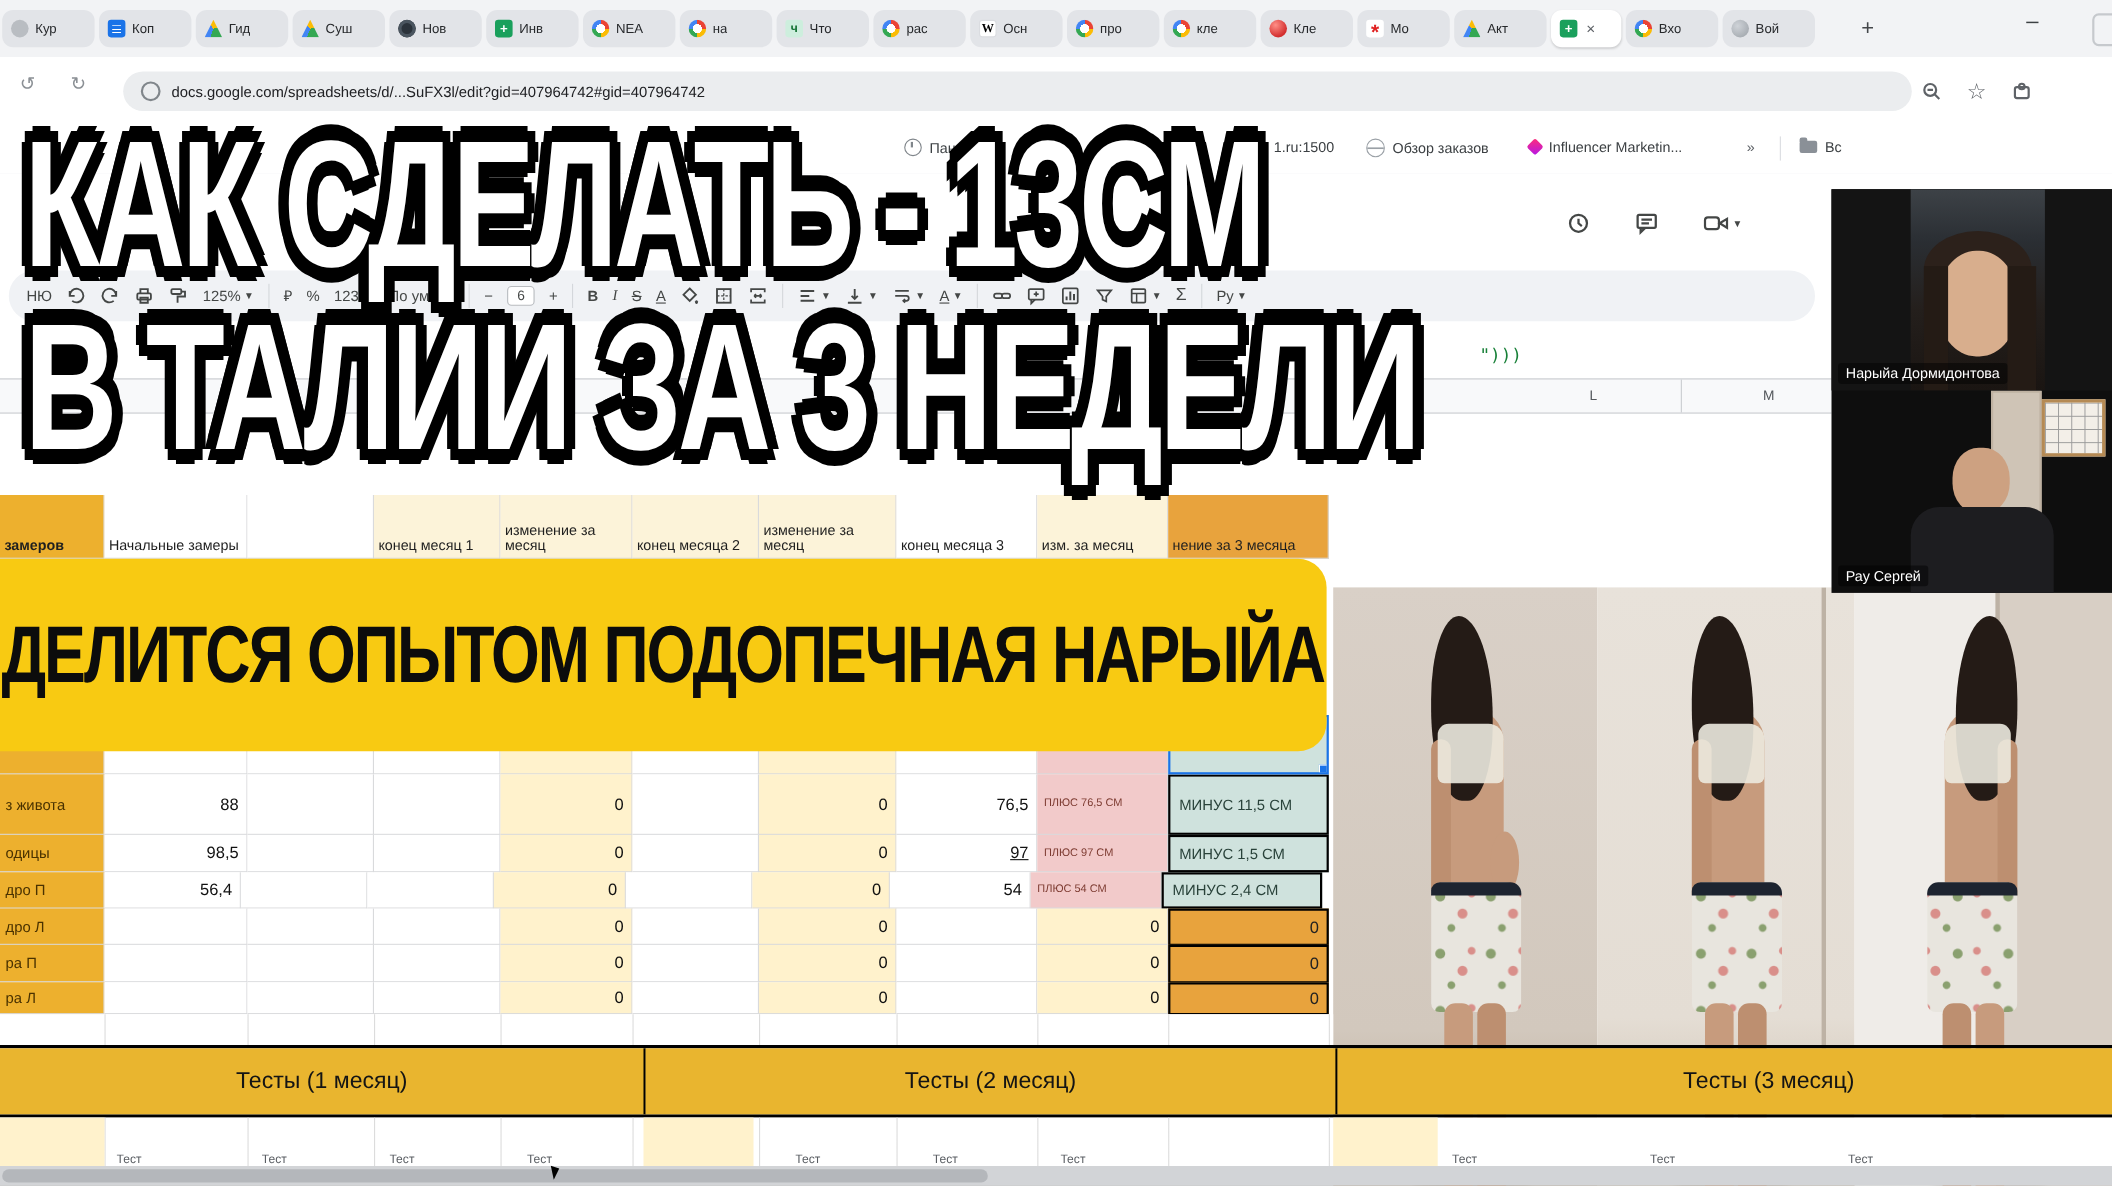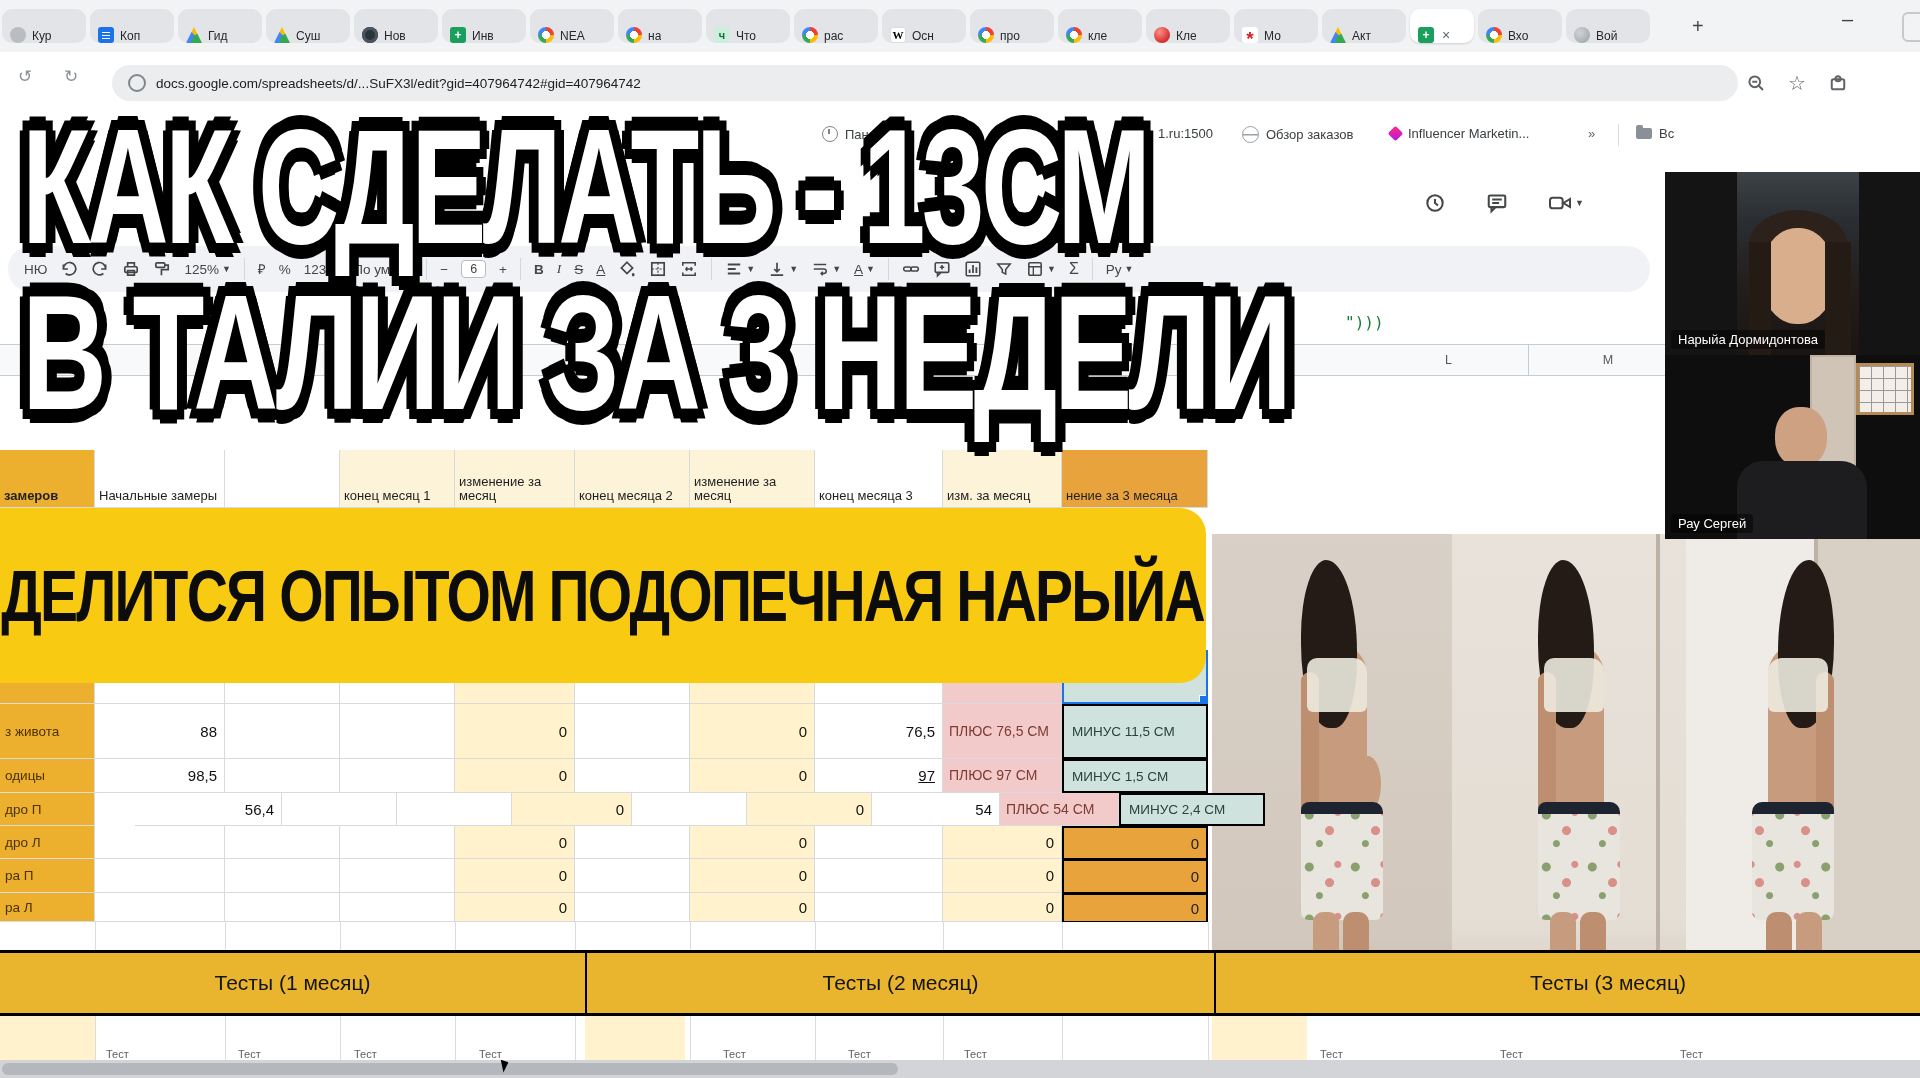--- a/index.html
+++ b/index.html
@@ -1,21 +1,21 @@
 <!DOCTYPE html>
 <html><head>
 <meta charset="utf-8">
 <style>
   html,body{margin:0;padding:0;background:#777;}
   #stage{position:relative;width:1920px;height:1078px;overflow:hidden;background:#fff;
          font-family:"Liberation Sans",sans-serif;color:#202124;}
   
   .tabstrip{position:absolute;left:0;top:0;width:1920px;height:52px;background:#f2f3f5;}
   #tabs{position:absolute;left:2px;top:9px;display:flex;gap:4px;}
-  .tab{display:flex;align-items:flex-end;gap:6px;width:84px;height:34px;background:#e2e4e8;
+  .tab{display:flex;align-items:center;gap:6px;width:84px;height:34px;background:#e2e4e8;
        border-radius:10px;padding:0 8px;box-sizing:border-box;overflow:hidden;flex:none;}
   .tab.active{background:#fff;width:64px;box-shadow:0 1px 2px rgba(0,0,0,.15);}
   .tlab{font-size:12px;color:#26282b;white-space:nowrap;overflow:hidden;}
   .tx{font-size:14px;color:#5f6368;margin-left:2px;}
   .fav{width:16px;height:16px;border-radius:3px;flex:none;position:relative;display:flex;
        align-items:center;justify-content:center;font-size:11px;font-weight:bold;}
   .f-generic{background:#b9bdc2;border-radius:50%;}
   .f-docs{background:#1a73e8;}
   .f-docs::after{content:"";width:8px;height:7px;
      background:repeating-linear-gradient(#fff 0 1px,transparent 1px 3px);}
@@ -82,21 +82,21 @@
   .hrow{position:absolute;left:0;top:450px;height:58px;display:flex;}
   .hrow .cell{font-size:13px;line-height:1.12;align-items:flex-end;padding:3px 4px;color:#1f1f1f;}
   .h-a{background:#edb02e;font-weight:bold;color:#4a3200;}
   .h-cream{background:#fcf3d9;}
   .h-gold{background:#e8a33d;}
   #rows{position:absolute;left:0;top:650px;display:flex;flex-direction:column;}
   .trow{display:flex;}
   .c-label{background:#edb02e;color:#4a3200;font-size:13.5px;padding-left:5px;}
   .c-num{justify-content:flex-end;padding-right:7px;color:#111;padding-left:40px;}
   .c-cream{background:#fff2cc;}
-  .c-pink{background:#f2caca;color:#7d3b31;font-size:14px;padding-left:6px;line-height:1.15;
+  .c-pink{background:#f2caca;color:#7d3b31;font-size:10px;padding-left:6px;line-height:1.15;
      flex-wrap:wrap;align-content:center;}
   .c-teal{background:#cfe2dd;color:#29423a;font-size:13.5px;padding-left:8px;
      border:2px solid #000;}
   .c-goldnum{background:#e8a33d;justify-content:flex-end;padding-right:7px;color:#222;
      border:2px solid #000;border-bottom-width:1px;}
   .c-sel{position:relative;border:2px solid #1a73e8 !important;}
   .selhandle{position:absolute;right:-3px;bottom:-3px;width:8px;height:8px;background:#1a73e8;border:1px solid #fff;}
   .gridstrip{position:absolute;left:0;width:1212px;background:#fff;}
   .tests{position:absolute;left:0;top:950px;display:flex;border-top:3px solid #000;border-bottom:3px solid #000;}
   .tcell{height:60px;background:#e9b52f;border-right:2px solid #000;display:flex;align-items:center;
@@ -527,21 +527,21 @@
         <div class="cell" style="width: 115px; height: 34px;"></div>
         <div class="cell c-cream c-num" style="width: 120px; height: 34px;">0</div>
         <div class="cell" style="width: 115px; height: 34px;"></div>
         <div class="cell c-cream c-num" style="width: 125px; height: 34px;">0</div>
         <div class="cell c-num" style="width: 128px; height: 34px; text-decoration: underline;">97</div>
         <div class="cell c-pink" style="width: 119px; height: 34px;">ПЛЮС 97 СМ</div>
         <div class="cell c-teal" style="width: 146px; height: 34px;">МИНУС 1,5 СМ</div>
       </div>
       <div class="trow" style="height: 33px;">
         <div class="cell c-label" style="width: 95px; height: 33px;">дро П</div>
-        <div class="cell c-num" style="width: 147px; height: 33px; margin-left: 40px;">56,4</div>
+        <div class="cell c-num" style="width: 124px; height: 33px;">56,4</div>
         <div class="cell" style="width: 115px; height: 33px;"></div>
         <div class="cell" style="width: 115px; height: 33px;"></div>
         <div class="cell c-cream c-num" style="width: 120px; height: 33px;">0</div>
         <div class="cell" style="width: 115px; height: 33px;"></div>
         <div class="cell c-cream c-num" style="width: 125px; height: 33px;">0</div>
         <div class="cell c-num" style="width: 128px; height: 33px;">54</div>
         <div class="cell c-pink" style="width: 119px; height: 33px;">ПЛЮС 54 СМ</div>
         <div class="cell c-teal" style="width: 146px; height: 33px;">МИНУС 2,4 СМ</div>
       </div>
       <div class="trow" style="height: 33px;">

